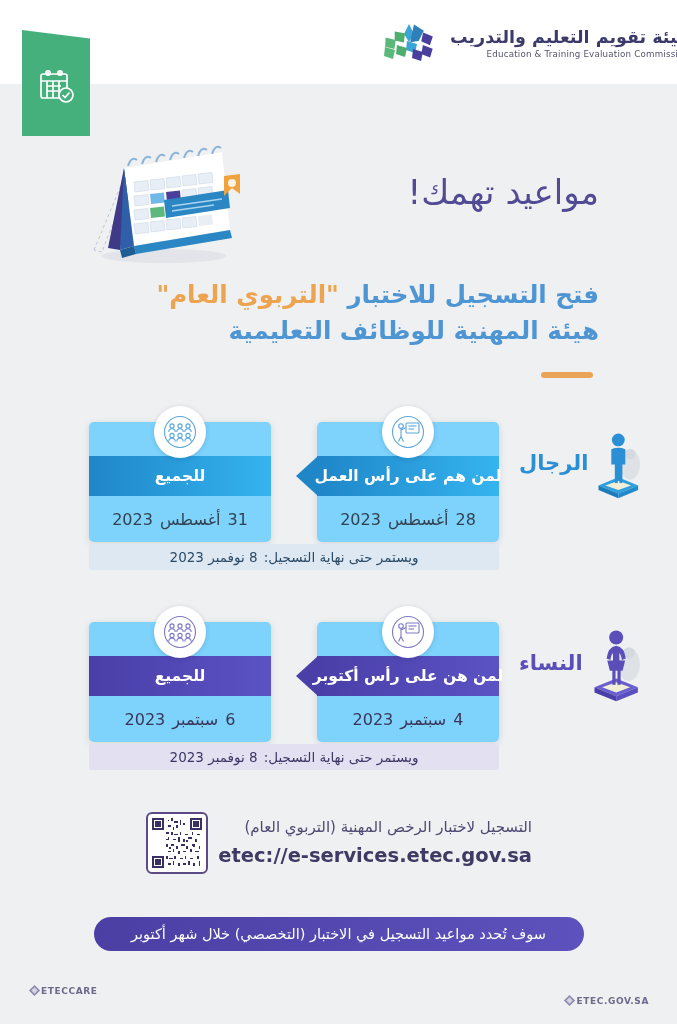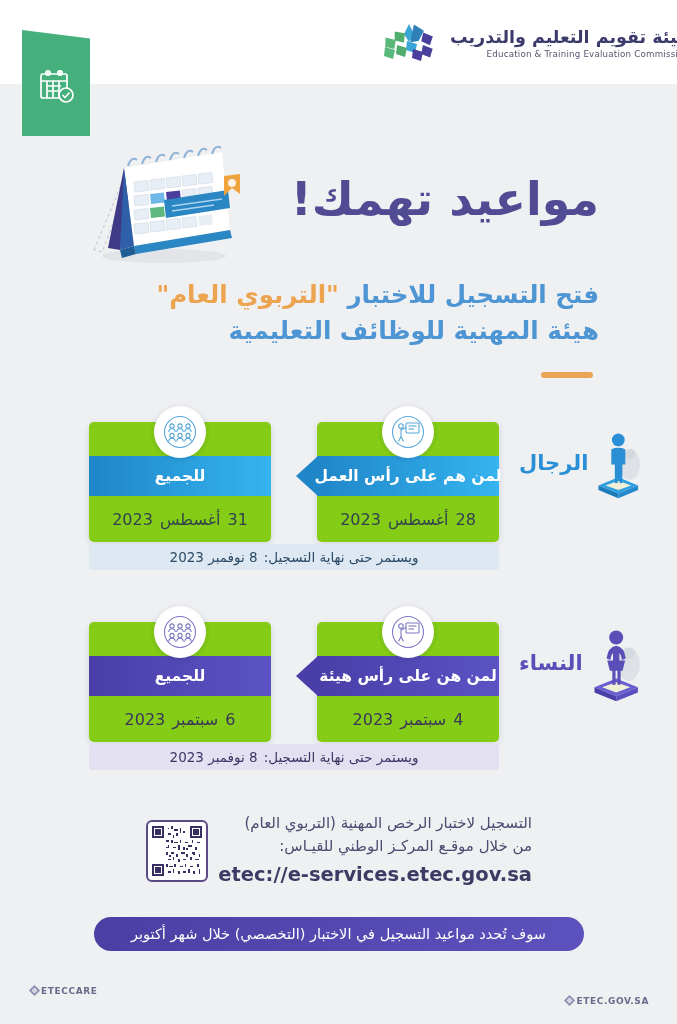--- a/index.html
+++ b/index.html
@@ -40,21 +40,21 @@
     display: flex; align-items: center; justify-content: center;
   }
   .ribbon svg { width: 40px; height: 40px; margin-top: 6px; }
 
   
   .cal-illus { position: absolute; top: 138px; left: 72px; width: 180px; height: 130px; }
 
   
   .main-title {
     position: absolute; top: 172px; right: 78px;
-    font-size: 46px; font-weight: bold; color: #514b94;
+    font-size: 34px; font-weight: normal; color: #514b94;
     letter-spacing: -1px; direction: rtl;
   }
   .subtitle {
     position: absolute; top: 277px; right: 78px; width: 520px;
     text-align: right; direction: rtl; line-height: 1.45;
     font-size: 24.5px; font-weight: bold; color: #4e95d4;
   }
   .sub-accent { color: #eda450; }
   .orange-dash {
     position: absolute; top: 372px; right: 84px;
@@ -64,21 +64,21 @@
 
   
   .gender-block { position: absolute; left: 0; width: 677px; }
   .gender-block.men { top: 398px; }
   .gender-block.women { top: 598px; }
 
   .cards-wrap { position: absolute; right: 178px; width: 410px; height: 172px; }
 
   .card {
     position: absolute; top: 24px; width: 182px; height: 120px;
-    background: #84cc16; border-radius: 5px;
+    background: #7dd3fc; border-radius: 5px;
     box-shadow: 0 2px 7px rgba(20,30,60,.13);
     overflow: visible;
   }
   .card.left-card { left: 0; }
   .card.right-card { right: 0; }
 
   .card-banner {
     position: absolute; top: 34px; left: 0; width: 182px; height: 40px;
     display: flex; align-items: center; justify-content: center;
     color: #fff; font-size: 15.5px; font-weight: bold; direction: rtl;
@@ -390,21 +390,21 @@
             <line x1="20.5" y1="14" x2="28.5" y2="14"></line>
             <line x1="20.5" y1="17" x2="26" y2="17"></line>
             <circle cx="13" cy="14" r="2.3"></circle>
             <path d="M13,16.5 l0,8"></path>
             <path d="M13,18 l5,-2.5"></path>
             <path d="M13,24.5 l-2.5,5"></path>
             <path d="M13,24.5 l2.5,5"></path>
           </svg>
         </div>
         <div class="banner-notch"></div>
-        <div class="card-banner">لمن هن على رأس هيئة</div>
+        <div class="card-banner">لمن هن على رأس أكتوبر</div>
         <div class="card-date">
           <span>4</span>
           <span>سبتمبر</span>
           <span>2023</span>
         </div>
       </div>
 
       <div class="strip">
         <span>ويستمر حتى نهاية التسجيل:</span>
         <span>8 نوفمبر 2023</span>
@@ -425,21 +425,20 @@
         <rect x="46" y="70" width="5" height="24" fill="#5a4fb8"></rect>
         <rect x="54" y="70" width="5" height="24" fill="#5a4fb8"></rect>
       </svg>
       <div class="figure-label">النساء</div>
     </div>
   </div>
 
   <div class="qr-section">
     <div class="qr-text">
       <div class="qr-line">التسجيل لاختبار الرخص المهنية (التربوي العام)</div>
-      <div class="qr-line">من خلال موقـع المركـز الوطني للقيـاس:</div>
       <div class="qr-url">etec://e-services.etec.gov.sa</div>
     </div>
     <div class="qr-box">
       <svg viewBox="0 0 29 29" shape-rendering="crispEdges">
         <rect width="29" height="29" fill="#fff"></rect>
         <g fill="#3a2f63">
           <rect x="0" y="0" width="7" height="1"></rect>
             <rect x="0" y="6" width="7" height="1"></rect>
           <rect x="0" y="0" width="1" height="7"></rect>
             <rect x="6" y="0" width="1" height="7"></rect>

